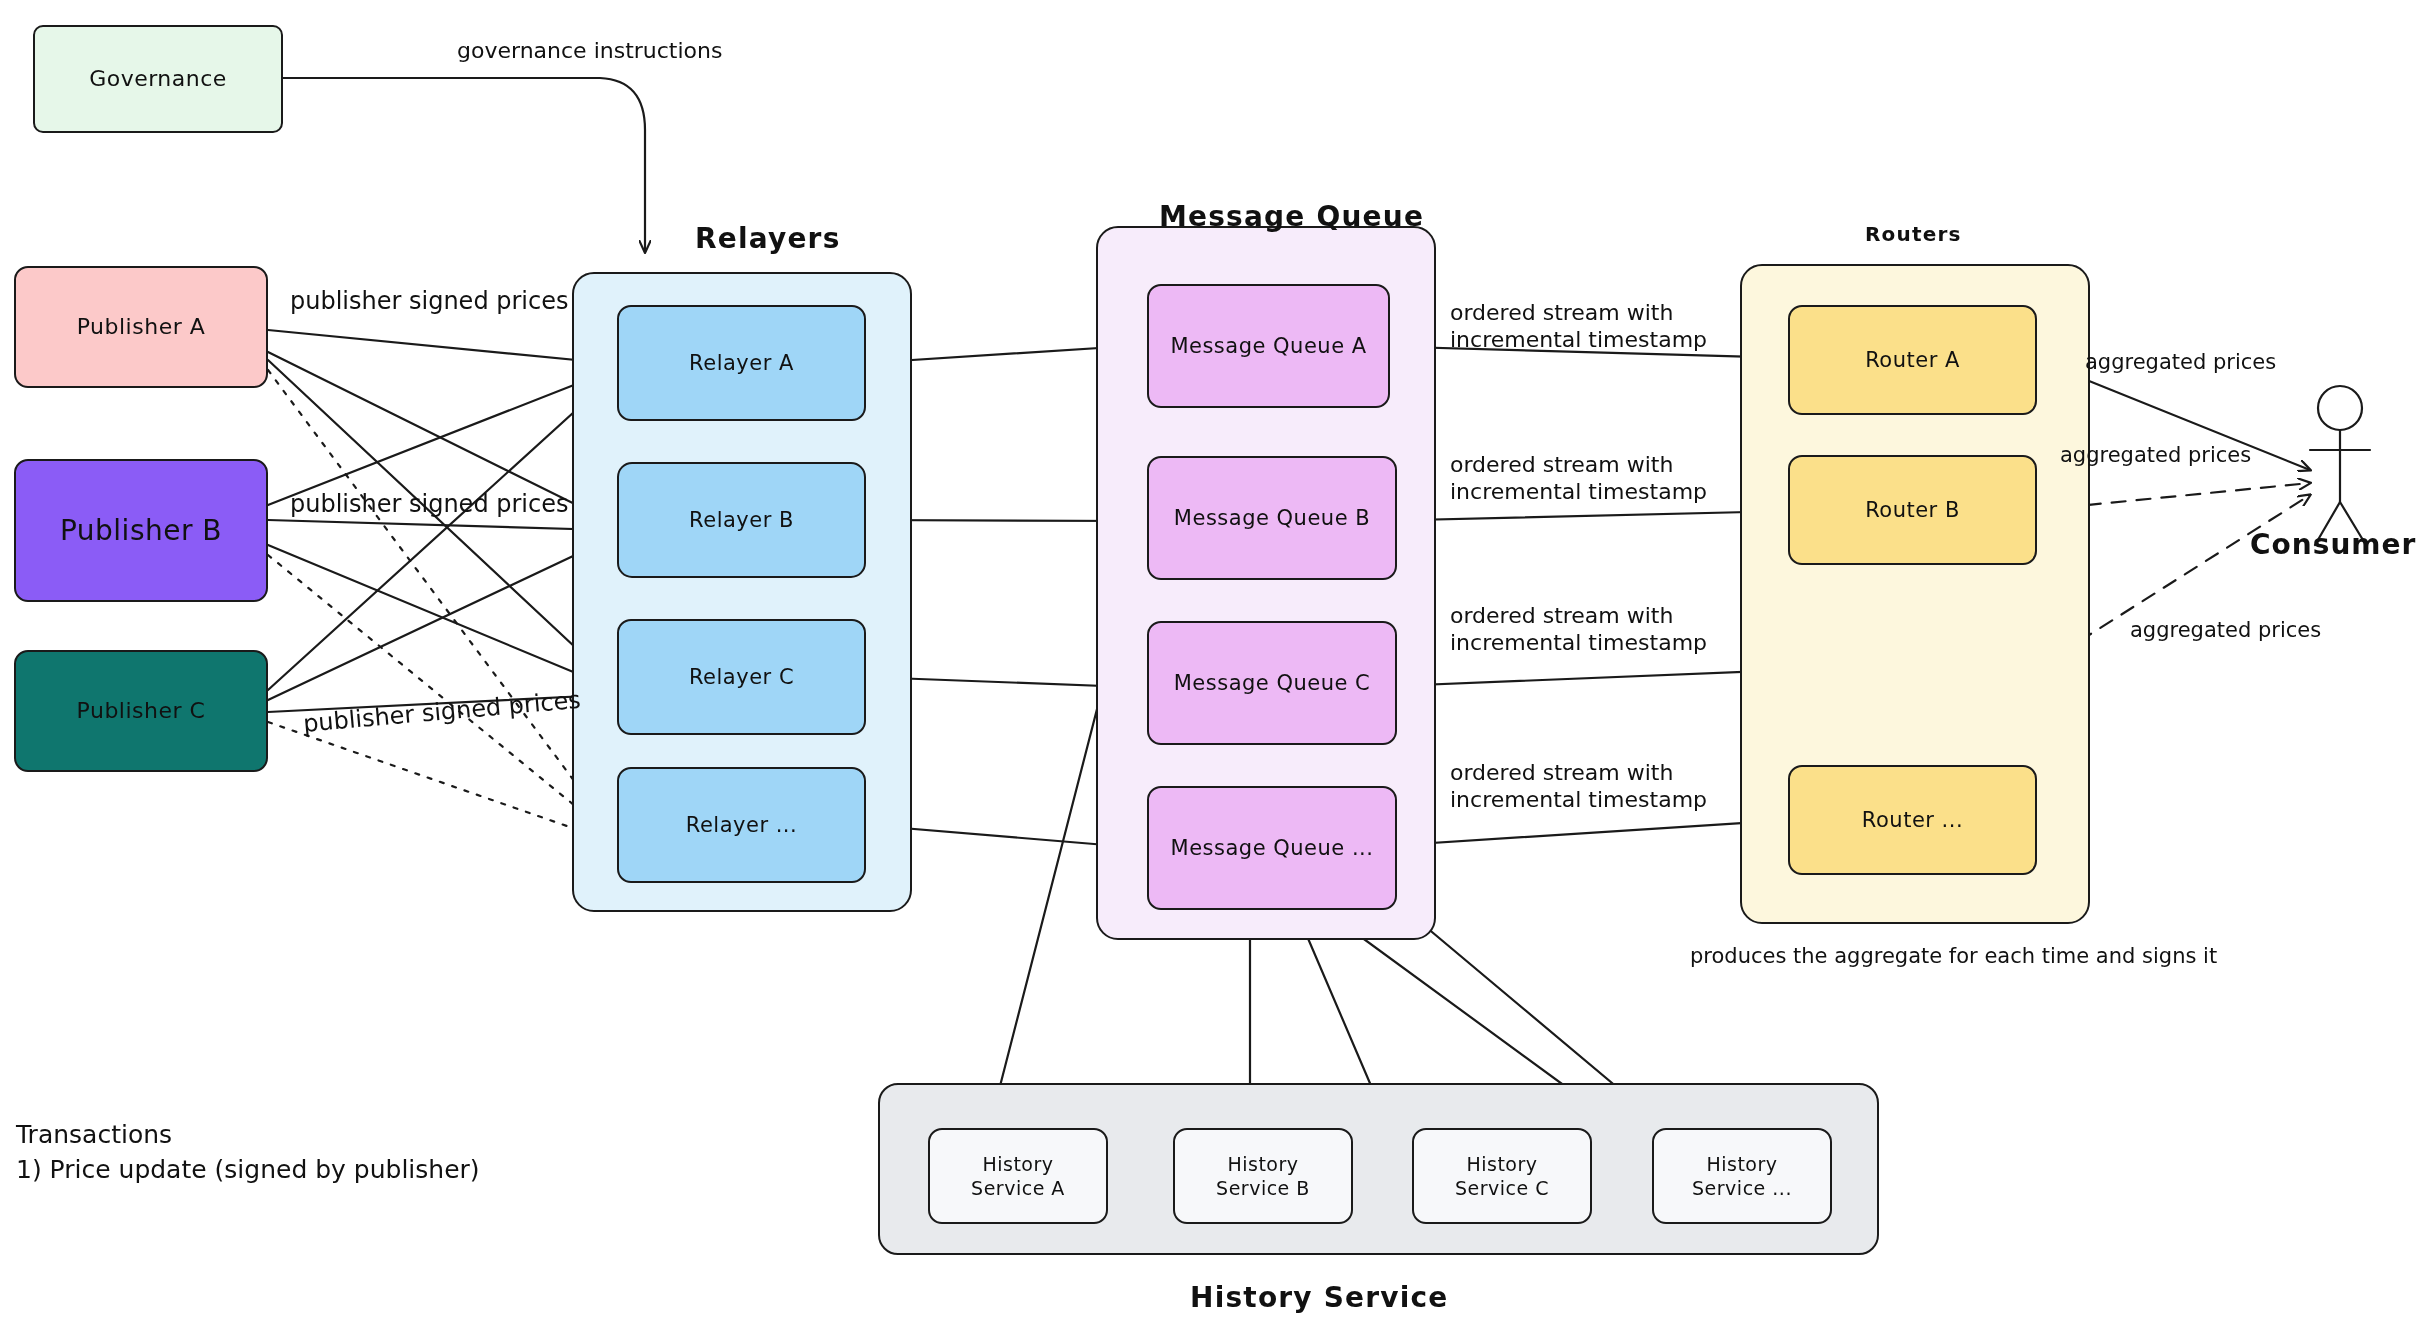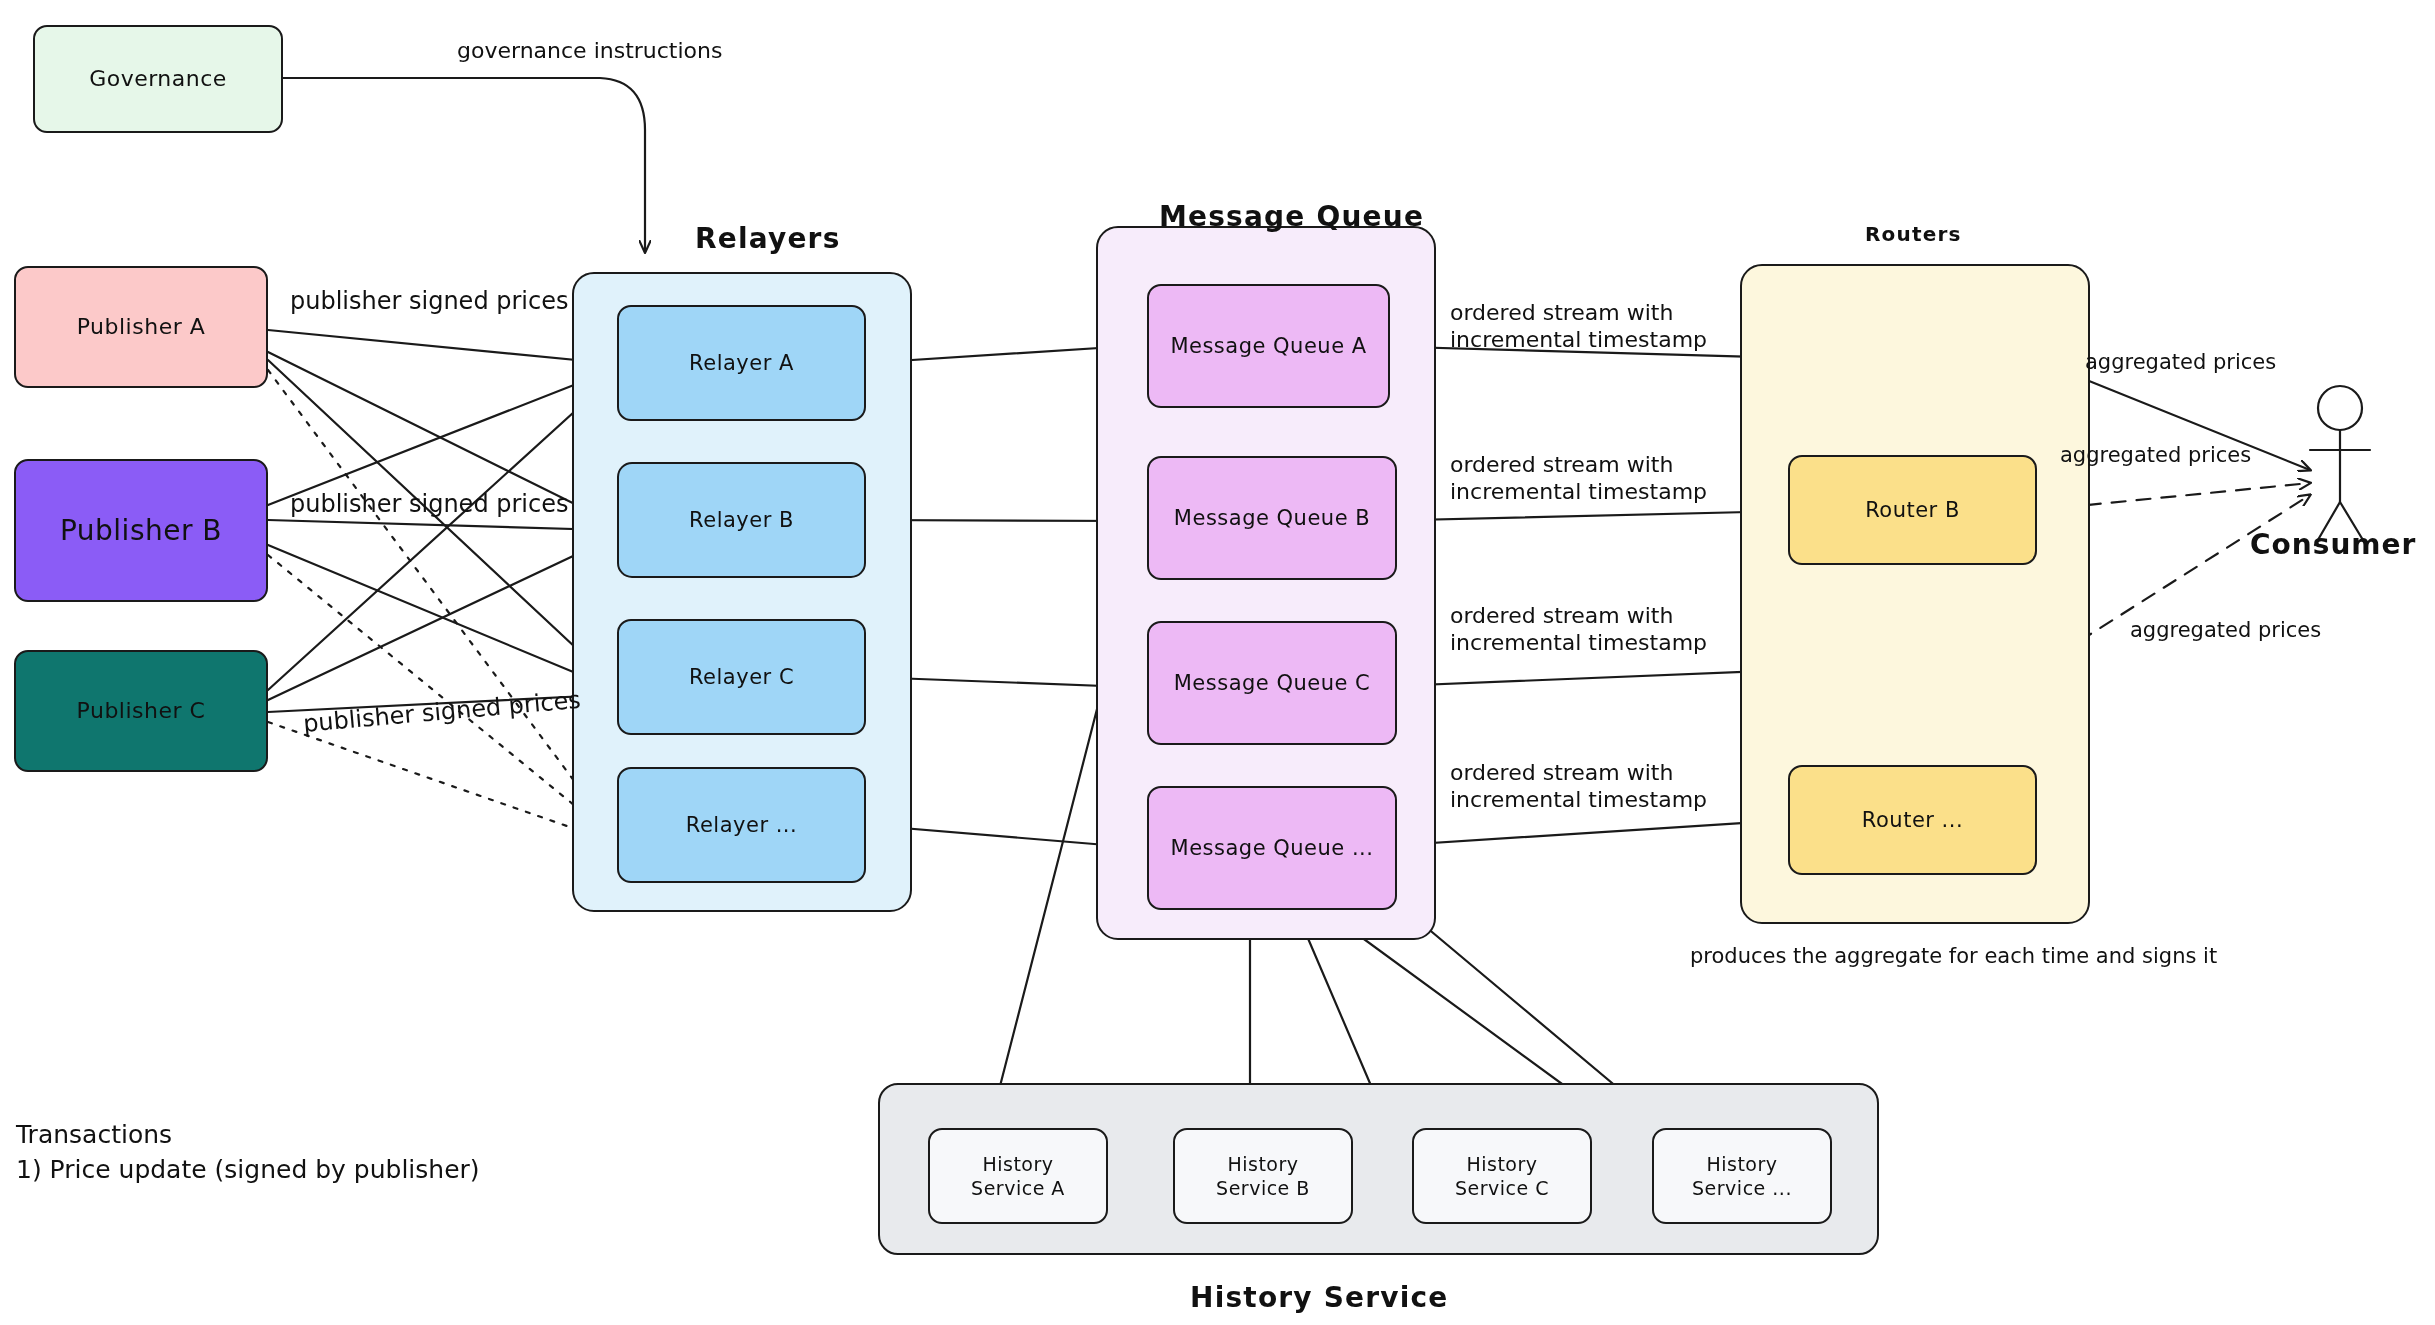--- a/index.html
+++ b/index.html
@@ -159,21 +159,21 @@
 
   <div class="group-box" style="left:1740px; top:264px; width:350px; height:660px; background:#fdf7dd;"></div>
 
   <div class="group-box" style="left:878px; top:1083px; width:1001px; height:172px; background:#e8eaed; border-radius:20px;"></div>
 
   <div class="group-title" style="left:676px; top:222px; font-size:28px;margin-left:19px;">Relayers</div>
   <div class="group-title" style="left:1159px; top:200px; font-size:28px;">Message Queue</div>
   <div class="group-title" style="left:1865px; top:222px; font-size:20px;">Routers</div>
   <div class="group-title" style="left:1190px; top:1281px; font-size:28px;">History Service</div>
 
-  <div class="node" style="left:33px; top:25px; width:250px; height:108px; background:#e6f7e9; font-size:22px;">Governance</div>
+  <div class="node" style="left:33px; top:25px; width:250px; height:108px; background:#e6f7e9; font-size:22px;border-radius:10px;">Governance</div>
   <div class="edge-label" style="left:457px; top:38px; font-size:22px;">governance instructions</div>
 
   <div class="node" style="left:14px; top:266px; width:254px; height:122px; background:#fcc9c9; font-size:22px;">Publisher A</div>
   <div class="node" style="left:14px; top:459px; width:254px; height:143px; background:#8b5cf6; font-size:28px;">Publisher B</div>
   <div class="node" style="left:14px; top:650px; width:254px; height:122px; background:#0f766e; font-size:22px;">Publisher C</div>
 
   <div class="edge-label" style="left:290px; top:287px; font-size:24px;">publisher signed prices</div>
   <div class="edge-label" style="left:290px; top:490px; font-size:24px;">publisher signed prices</div>
   <div class="edge-label" style="left:302px; top:710px; font-size:24px; transform:rotate(-5deg); transform-origin:left top;">publisher signed prices</div>
 
@@ -197,20 +197,21 @@
   </div>
   <div class="edge-label" style="left:1450px; top:603px; font-size:22px;">
     <div>ordered stream with</div>
     <div>incremental timestamp</div>
   </div>
   <div class="edge-label" style="left:1450px; top:760px; font-size:22px;">
     <div>ordered stream with</div>
     <div>incremental timestamp</div>
   </div>
 
+  <div class="node" style="left:1788px; top:305px; width:249px; height:110px; background:#fbe08a; font-size:21px;">Router A</div>
   <div class="node" style="left:1788px; top:455px; width:249px; height:110px; background:#fbe08a; font-size:21px;">Router B</div>
   <div class="node" style="left:1788px; top:765px; width:249px; height:110px; background:#fbe08a; font-size:21px;">Router ...</div>
 
   <div class="free-text" style="left:1690px; top:942px; font-size:21px;">produces the aggregate for each time and signs it</div>
 
   <div class="edge-label" style="left:2085px; top:350px; font-size:21px;">aggregated prices</div>
   <div class="edge-label" style="left:2060px; top:443px; font-size:21px;">aggregated prices</div>
   <div class="edge-label" style="left:2130px; top:618px; font-size:21px;">aggregated prices</div>
   <div class="actor-label" style="left:2250px; top:528px; font-size:28px;">Consumer</div>
 

